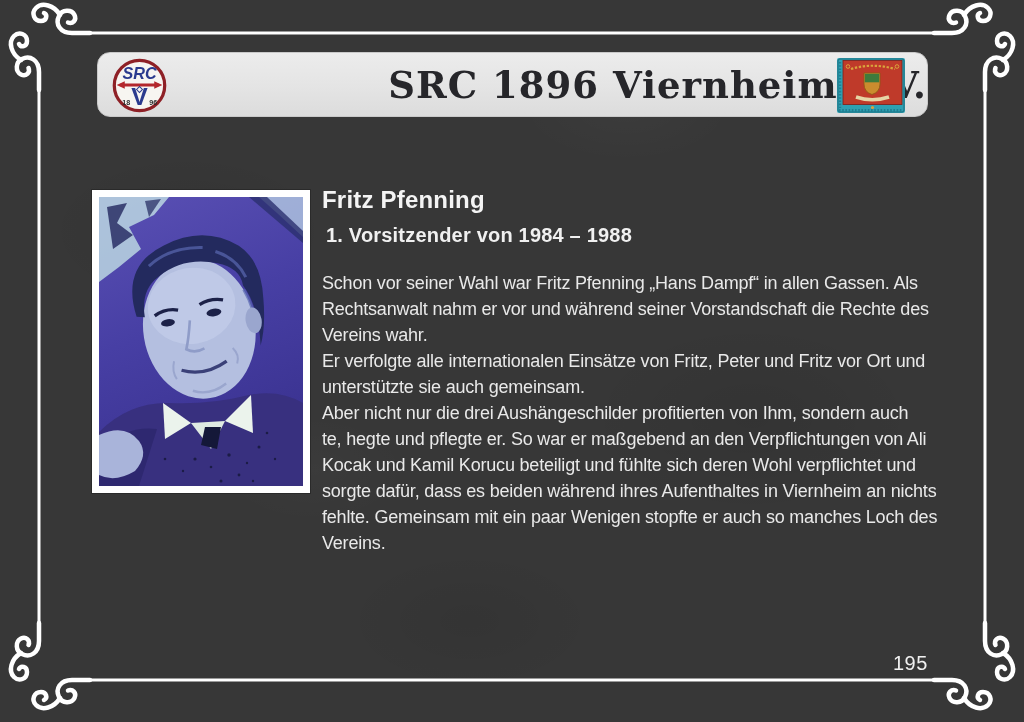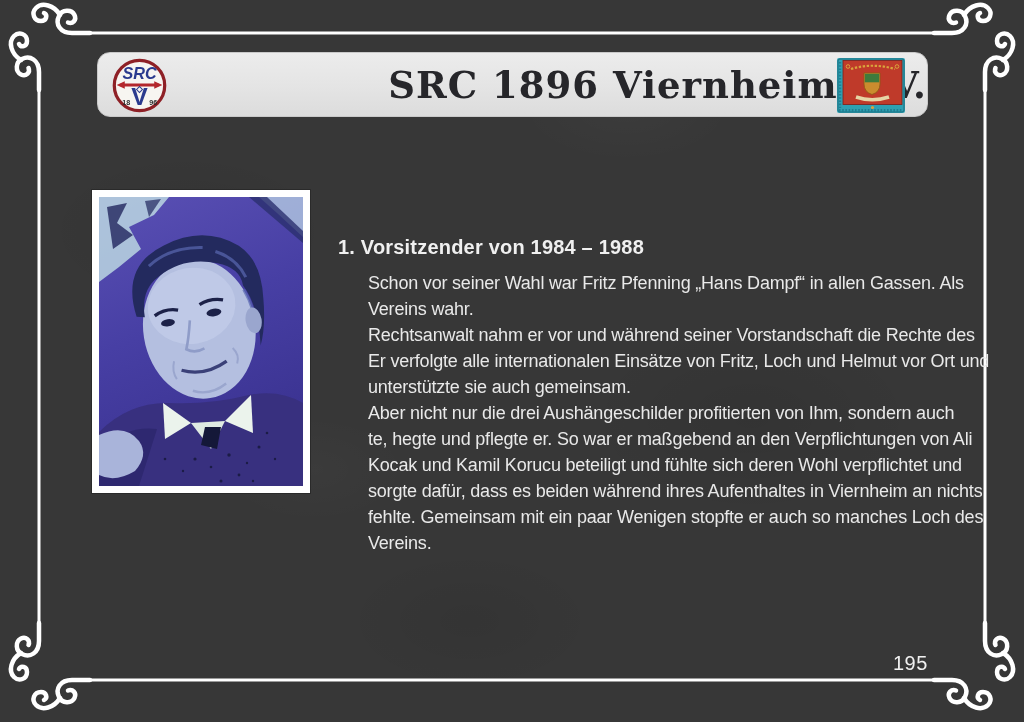--- a/index.html
+++ b/index.html
@@ -39,28 +39,28 @@
     box-shadow:0 0 0 1px #2a2a2a;
   }
   .photo-frame svg{display:block;width:204px;height:289px;}
 
   
   .profile-name{
     position:absolute;left:322px;top:186px;margin:0;
     font-size:24px;font-weight:bold;color:#f4f4f4;letter-spacing:0.2px;
   }
   .profile-role{
-    position:absolute;left:322px;top:220px;margin:16px;
+    position:absolute;left:322px;top:220px;margin:4px;
     font-size:20px;font-weight:bold;color:#f0f0f0;letter-spacing:0.2px;
   }
   .bio{
     position:absolute;left:322px;top:270px;width:640px;
     font-size:18px;line-height:26px;color:#e9e9e9;letter-spacing:-0.2px;
   }
-  .body-line{white-space:nowrap;margin-left:46px;}
+  .body-line{white-space:nowrap;}
 
   .page-number{
     position:absolute;left:893px;top:652px;
     font-size:20px;color:#f0f0f0;letter-spacing:0.5px;
   }
 </style>
 </head>
 <body>
 
 <div class="page">
@@ -191,26 +191,27 @@
         <circle cx="140" cy="278" r="1.4"></circle>
           <circle cx="168" cy="236" r="1.3"></circle>
           <circle cx="122" cy="284" r="1.5"></circle>
         <circle cx="176" cy="262" r="1.2"></circle>
           <circle cx="154" cy="284" r="1.2"></circle>
           <circle cx="66" cy="262" r="1.3"></circle>
       </g>
     </svg>
   </div>
 
+  <h1 class="profile-name">Fritz Pfenning</h1>
   <h2 class="profile-role">1. Vorsitzender von 1984 – 1988</h2>
   <div class="bio">
       <div class="body-line">Schon vor seiner Wahl war Fritz Pfenning „Hans Dampf“ in allen Gassen. Als</div>
+      <div class="body-line">Rechtsanwalt nahm er vor und während seiner Vorstandschaft die Rechte des</div>
       <div class="body-line">Vereins wahr.</div>
-      <div class="body-line">Rechtsanwalt nahm er vor und während seiner Vorstandschaft die Rechte des</div>
-      <div class="body-line">Er verfolgte alle internationalen Einsätze von Fritz, Loch und Helmut vor Ort und</div>
+      <div class="body-line">Er verfolgte alle internationalen Einsätze von Fritz, Peter und Fritz vor Ort und</div>
       <div class="body-line">unterstützte sie auch gemeinsam.</div>
       <div class="body-line">Aber nicht nur die drei Aushängeschilder profitierten von Ihm, sondern auch</div>
       <div class="body-line">te, hegte und pflegte er. So war er maßgebend an den Verpflichtungen von Ali</div>
       <div class="body-line">Kocak und Kamil Korucu beteiligt und fühlte sich deren Wohl verpflichtet und</div>
       <div class="body-line">sorgte dafür, dass es beiden während ihres Aufenthaltes in Viernheim an nichts</div>
       <div class="body-line">fehlte. Gemeinsam mit ein paar Wenigen stopfte er auch so manches Loch des</div>
       <div class="body-line">Vereins.</div>
     </div>
 
   <div class="page-number">195</div>

